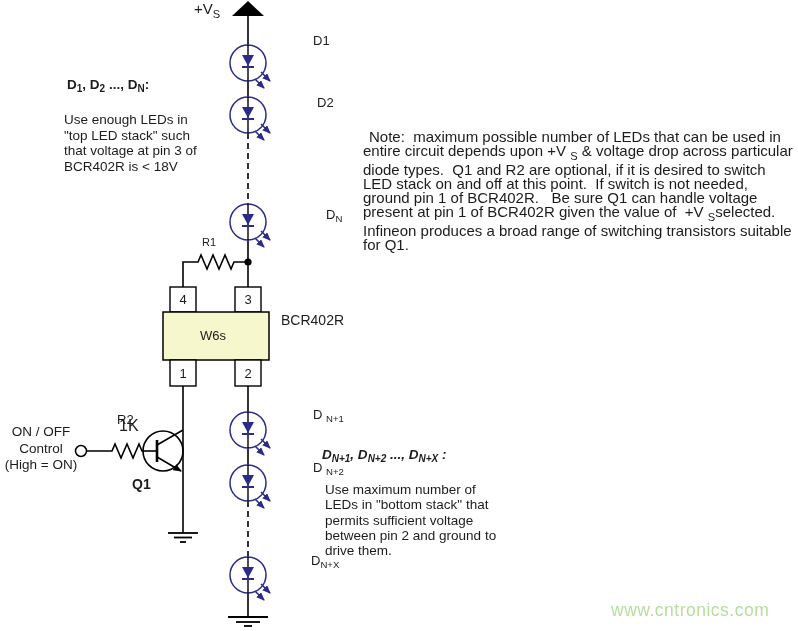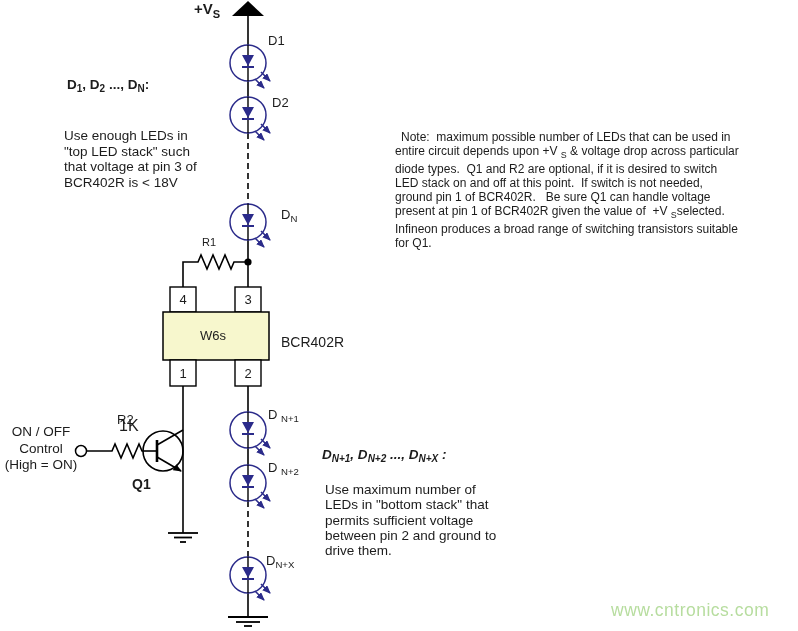--- a/index.html
+++ b/index.html
@@ -8,31 +8,31 @@
     --ic-fill:#f7f7cd;
     --watermark:#b7dd9f;
     --text:#1c1c1c;
   }
   html,body{margin:0;padding:0;background:#ffffff;}
   .canvas{
     position:relative;width:798px;height:631px;background:#ffffff;
     font-family:"Liberation Sans",sans-serif;color:var(--text);overflow:hidden;
   }
   .canvas svg{position:absolute;left:0;top:0;}
-  .lbl{position:absolute;white-space:pre;font-size:13px;line-height:15px;}
+  .lbl{position:absolute;white-space:pre;font-size:13px;line-height:15px;margin-left:45px;}
   .sub{font-size:0.74em;vertical-align:-0.32em;}
   .pin-num{position:absolute;width:26px;text-align:center;font-size:13px;}
   .ic-marking{position:absolute;left:163px;top:328px;width:100px;text-align:center;font-size:13px;}
-  .ic-part{position:absolute;left:281px;top:334px;font-size:14px;}
-  .power-lbl{position:absolute;left:194px;top:0px;font-size:15px;font-weight:bold;}
-  .note-block{position:absolute;left:363px;top:130px;font-size:12px;line-height:14.1px;margin-left:32px;}
+  .ic-part{position:absolute;left:281px;top:312px;font-size:14px;}
+  .power-lbl{position:absolute;left:194px;top:0px;font-size:15px;}
+  .note-block{position:absolute;left:363px;top:130px;font-size:15px;line-height:14.1px;}
   .note-line{white-space:pre;}
   .note-line:first-child{padding-left:6px;}
   .top-stack-header{position:absolute;left:67px;top:77px;font-size:13.5px;font-weight:bold;text-align:center;}
-  .top-stack-body{position:absolute;left:64px;top:112px;font-size:13.5px;line-height:15.6px;margin-top:16px;}
+  .top-stack-body{position:absolute;left:64px;top:112px;font-size:13.5px;line-height:15.6px;}
   .bottom-stack-header{position:absolute;left:322px;top:447px;font-size:13.5px;font-weight:bold;font-style:italic;}
   .bottom-stack-body{position:absolute;left:325px;top:482px;font-size:13.5px;line-height:15.3px;}
   .control-block{position:absolute;left:0px;top:424px;width:82px;text-align:center;font-size:13.5px;line-height:16.5px;}
   .q1-lbl{position:absolute;left:132px;top:476px;font-size:14px;font-weight:bold;}
   .r2-lbl{position:absolute;left:117px;top:402px;font-size:13px;margin-top:10px;}
   .r2-val{position:absolute;left:119px;top:417px;font-size:16px;}
   .r1-lbl{position:absolute;left:202px;top:236px;font-size:11px;}
   .watermark{position:absolute;left:611px;top:600px;font-size:17.5px;color:var(--watermark);letter-spacing:0.5px;}
   .stack-line{white-space:pre;}
 </style>

